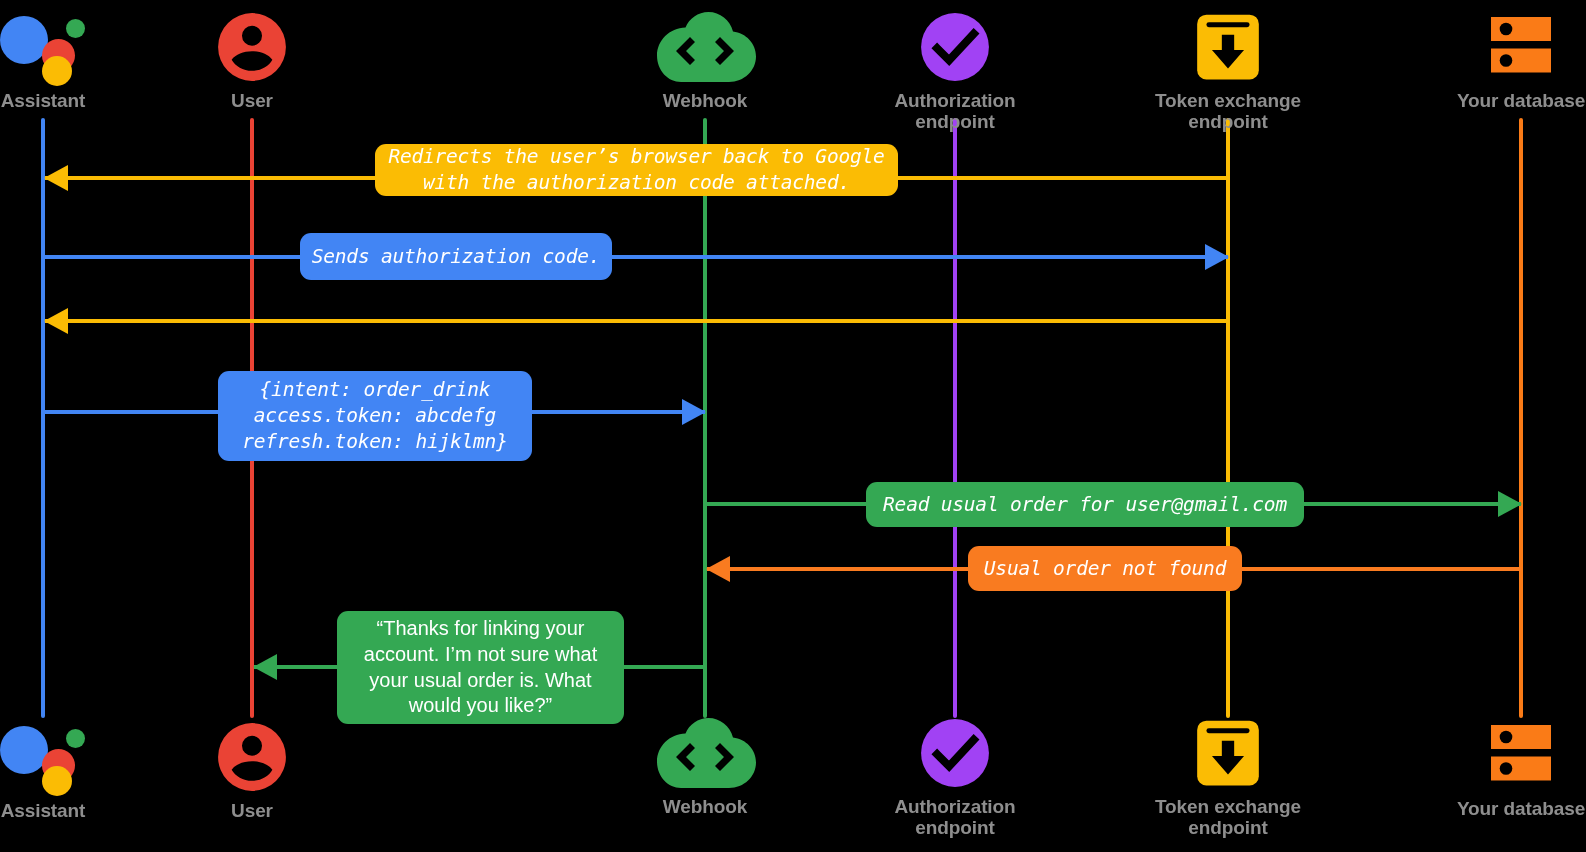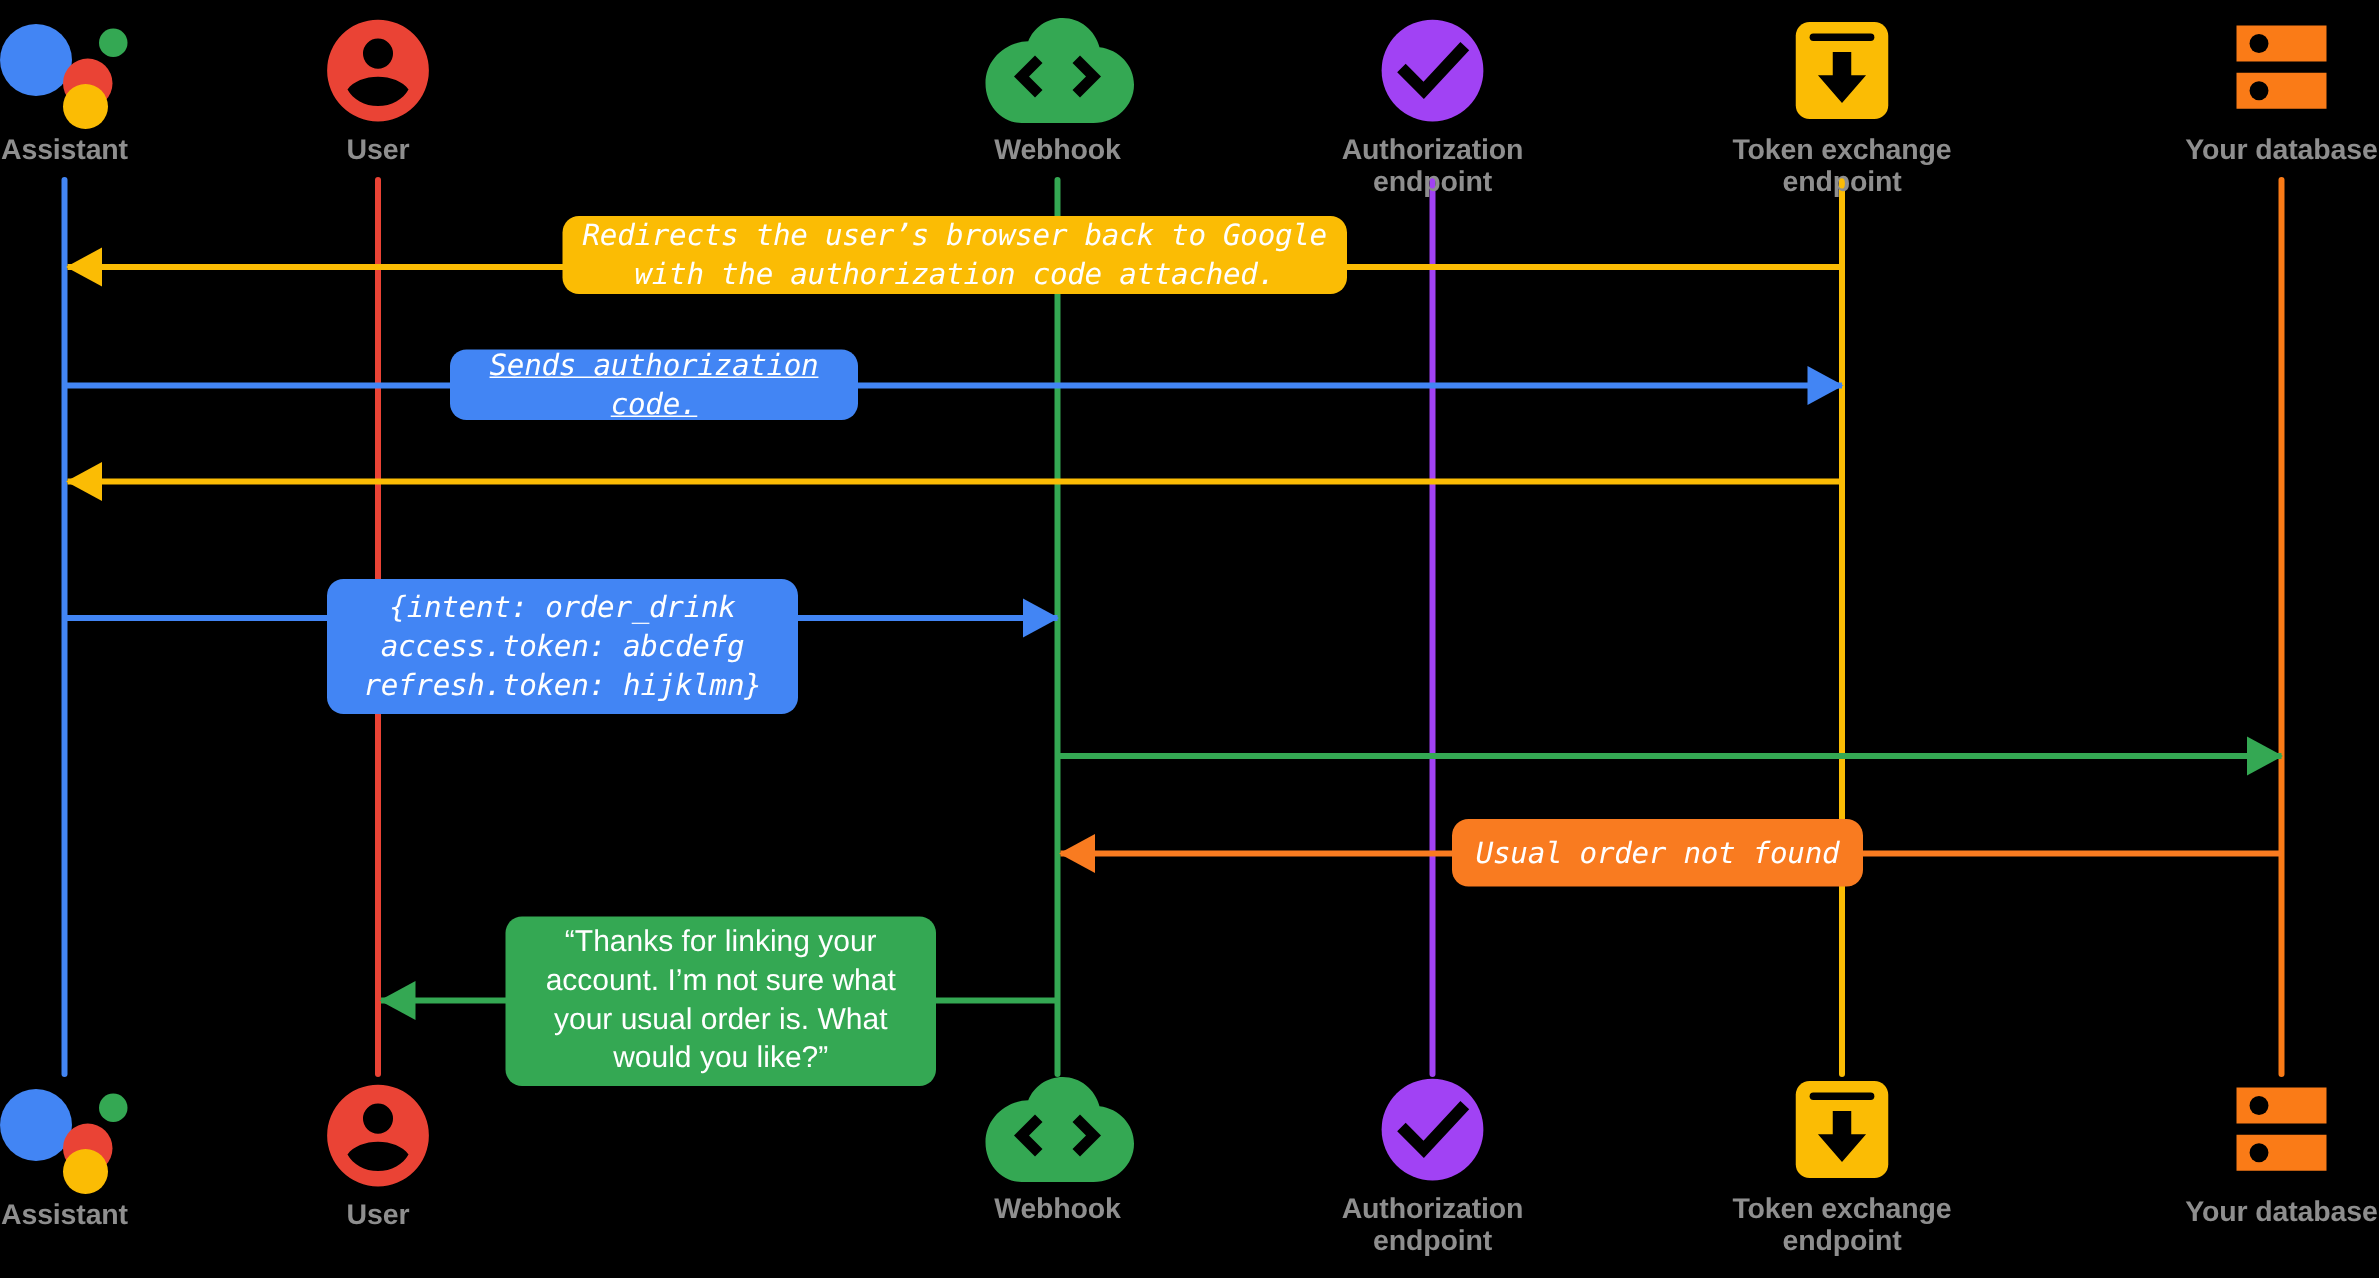--- a/index.html
+++ b/index.html
@@ -164,27 +164,28 @@
   </div>
 
   <div class="arrow left" style="left:254px;top:665px;width:451px;">
     <div class="shaft" style="background:#34A853;"></div>
     <div class="head" style="border-right-color:#34A853;"></div>
   </div>
 
   <div class="msg mono" style="left:375px;top:144px;width:523px;height:52px;background:#FBBC04;">Redirects the user’s browser back to Google
 with the authorization code attached.</div>
 
-  <div class="msg mono" style="left:300px;top:233px;width:272px;height:47px;background:#4285F4;text-decoration:underline;">Sends authorization code.</div>
-
-
-  <div class="msg mono" style="left:218px;top:386px;width:314px;height:90px;background:#4285F4;">{intent: order_drink
+  <div class="msg mono" style="left:300px;top:233px;width:312px;height:47px;background:#4285F4;">Sends authorization code.</div>
+
+
+  <div class="msg mono" style="left:218px;top:371px;width:314px;height:90px;background:#4285F4;">{intent: order_drink
 access.token: abcdefg
 refresh.token: hijklmn}</div>
 
+  <div class="msg mono" style="left:866px;top:482px;width:438px;height:45px;background:#34A853;">Read usual order for user@gmail.com</div>
 
   <div class="msg sans" style="left:337px;top:611px;width:287px;height:113px;background:#34A853;">“Thanks for linking your
 account. I’m not sure what
 your usual order is. What
 would you like?”</div>
 
   <div class="msg mono" style="left:968px;top:546px;width:274px;height:45px;background:#F97B20;">Usual order not found</div>
 
   <div class="actor" style="left:-57px;top:714px;">
     <div class="icon-wrap">

